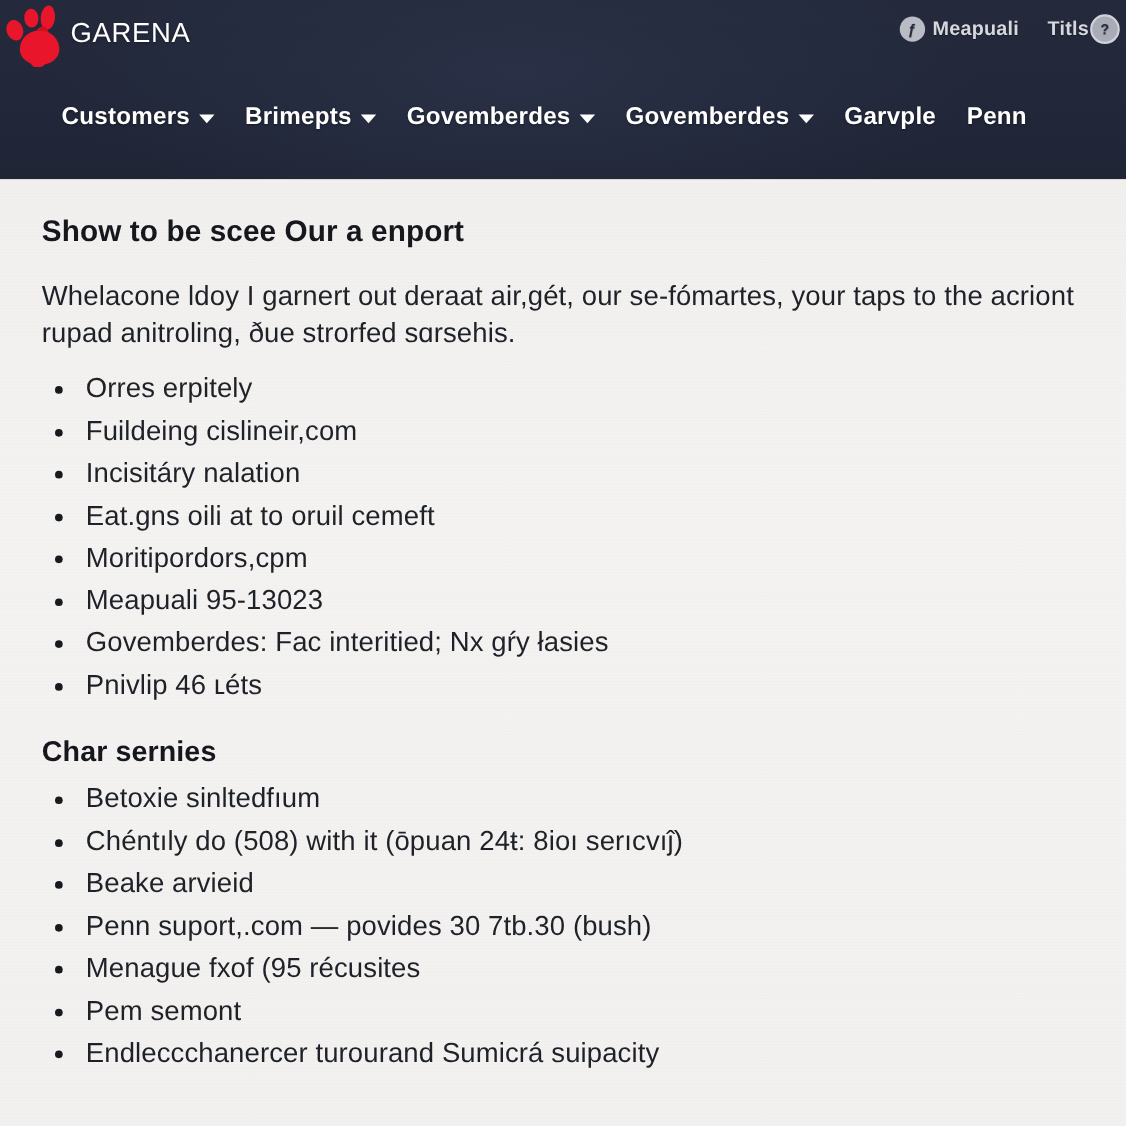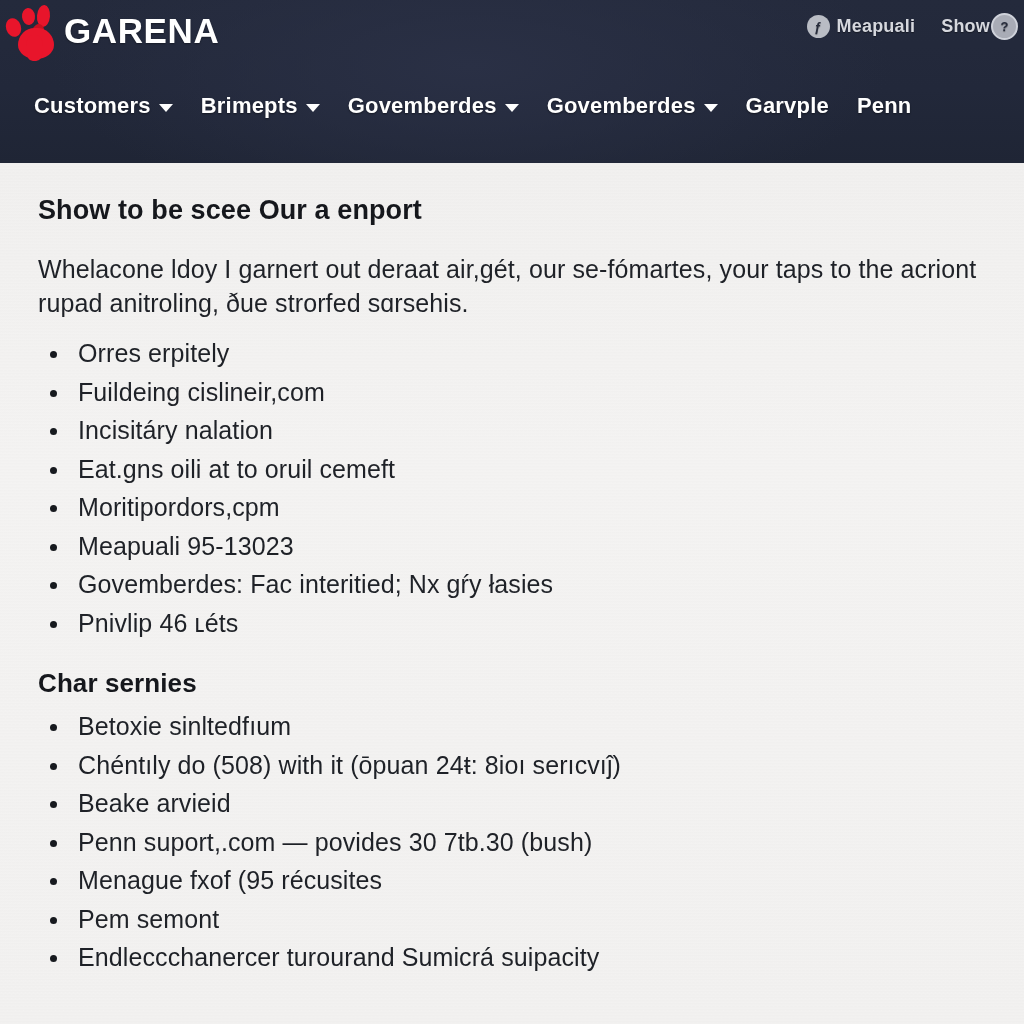--- a/index.html
+++ b/index.html
@@ -56,22 +56,22 @@
     border-radius: 46% 46% 50% 50% / 55% 55% 45% 45%;
     background: #e8152b;
   }
   .logo-mark .pad2 {
     left: 22px; top: 33px; width: 17px; height: 26px;
     border-radius: 40%;
     background: #e8152b;
   }
   .brand-name {
     color: #ffffff;
-    font-size: 35px;
-    font-weight: 700;
+    font-size: 25px;
+    font-weight: 400;
     letter-spacing: 0.6px;
     line-height: 1;
     margin-left: 2px;
     margin-top: -4px;
     text-shadow: 0 1px 2px rgba(0,0,0,.35);
   }
 
   
   .utility {
     position: absolute;
@@ -108,21 +108,21 @@
   }
   .circle-icon.outline {
     background: #a9acb6;
     border: 2px solid #cfd2da;
     width: 27px; height: 27px; flex: 0 0 27px;
   }
 
   
   .main-nav {
     position: absolute;
-    left: 34px;
+    left: 56px;
     top: 93px;
     display: flex;
     align-items: center;
     gap: 28px;
     justify-content: space-between;
   }
   .nav-item {
     display: flex;
     align-items: center;
     gap: 8px;
@@ -236,21 +236,21 @@
     <span class="brand-name">GARENA</span>
   </div>
 
   <div class="utility">
     <div class="utility-item">
       <span class="circle-icon">ƒ</span>
       <span>Meapuali</span>
     </div>
     <div class="utility-item util-reverse">
       <span class="circle-icon outline">?</span>
-      <span>Show</span>
+      <span>Titls</span>
     </div>
   </div>
 
   <nav class="main-nav">
     <div class="nav-item">
       <span>Customers</span>
       <span class="caret"></span>
     </div>
     <div class="nav-item">
       <span>Brimepts</span>

